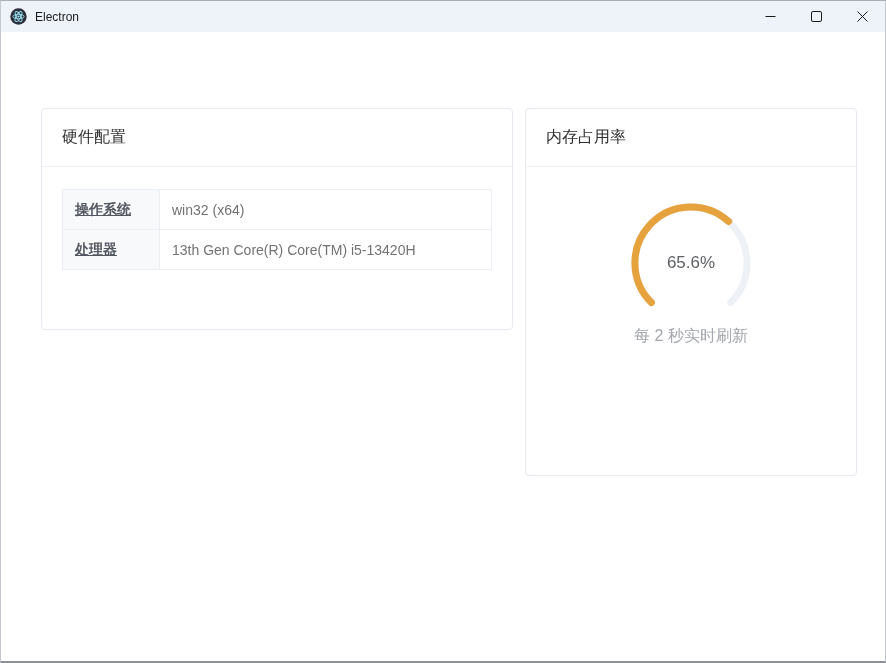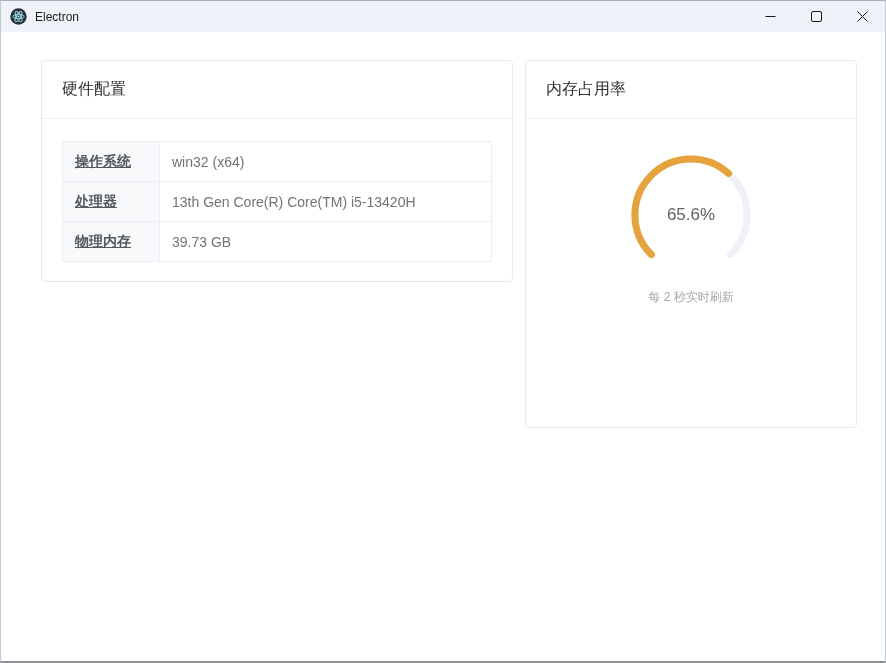--- a/index.html
+++ b/index.html
@@ -1,20 +1,20 @@
 <!DOCTYPE html>
 <html><head>
 <meta charset="utf-8">
 <style>
   * { margin:0; padding:0; box-sizing:border-box; }
   html,body { width:886px; height:663px; font-family:"Liberation Sans","DejaVu Sans",sans-serif; }
   .window {
     width:886px; height:663px; background:#ffffff;
     border:1px solid #c3c7cf; border-top-color:#a9aeb6; border-bottom:2px solid #8e9196;
-    display:flex; flex-direction:column; position:relative;
+    display:flex; flex-direction:column; position:relative;gap:48px;
   }
   
   .titlebar {
     height:31px; background:#eef2f9; flex:0 0 auto;
     display:flex; align-items:center; user-select:none;
   }
   .app-icon { width:17px; height:17px; margin-left:9px; flex:0 0 auto; }
   .titlebar-title { font-size:12px; color:#1b1b1b; margin-left:8px; flex:1 1 auto; }
   .win-controls { display:flex; height:100%; }
   .win-btn { width:46px; height:100%; display:flex; align-items:center; justify-content:center; background:transparent; border:none; cursor:default; }
@@ -42,21 +42,21 @@
   td.desc-label { width:97px; background:#f8f9fb; color:#53575f; font-weight:700;text-decoration:underline; }
   td.desc-value { color:#737373; }
   
   .card-body-mem { display:flex; flex-direction:column; align-items:center; padding-top:33px; }
   .gauge-wrap { position:relative; width:126px; height:126px;text-align:center; }
   .gauge-wrap svg { position:absolute; left:0; top:0; }
   .gauge-percent {
     position:absolute; inset:0; display:flex; align-items:center; justify-content:center;
     font-size:17px; color:#5e6166;
   }
-  .gauge-caption { margin-top:11px; font-size:12px; color:#a3a6ac; }
+  .gauge-caption { font-size:16px; color:#a3a6ac; }
 </style>
 </head>
 <body>
 
 <div class="window">
 
   <div class="titlebar">
     <span class="app-icon">
       <svg width="17" height="17" viewBox="0 0 17 17">
         <circle cx="8.5" cy="8.5" r="8.2" fill="#2b2e3b"></circle>
@@ -98,24 +98,20 @@
         <table class="desc">
           <tbody>
             <tr>
               <td class="desc-label">操作系统</td>
               <td class="desc-value">win32 (x64)</td>
             </tr>
             <tr>
               <td class="desc-label">处理器</td>
               <td class="desc-value">13th Gen Core(R) Core(TM) i5-13420H</td>
             </tr>
-            <tr>
-              <td class="desc-label">物理内存</td>
-              <td class="desc-value">39.73 GB</td>
-            </tr>
           </tbody>
         </table>
       </div>
     </section>
 
     <section class="card card-memory">
       <div class="card-header">
         <span class="card-title">内存占用率</span>
       </div>
       <div class="card-body-mem">

